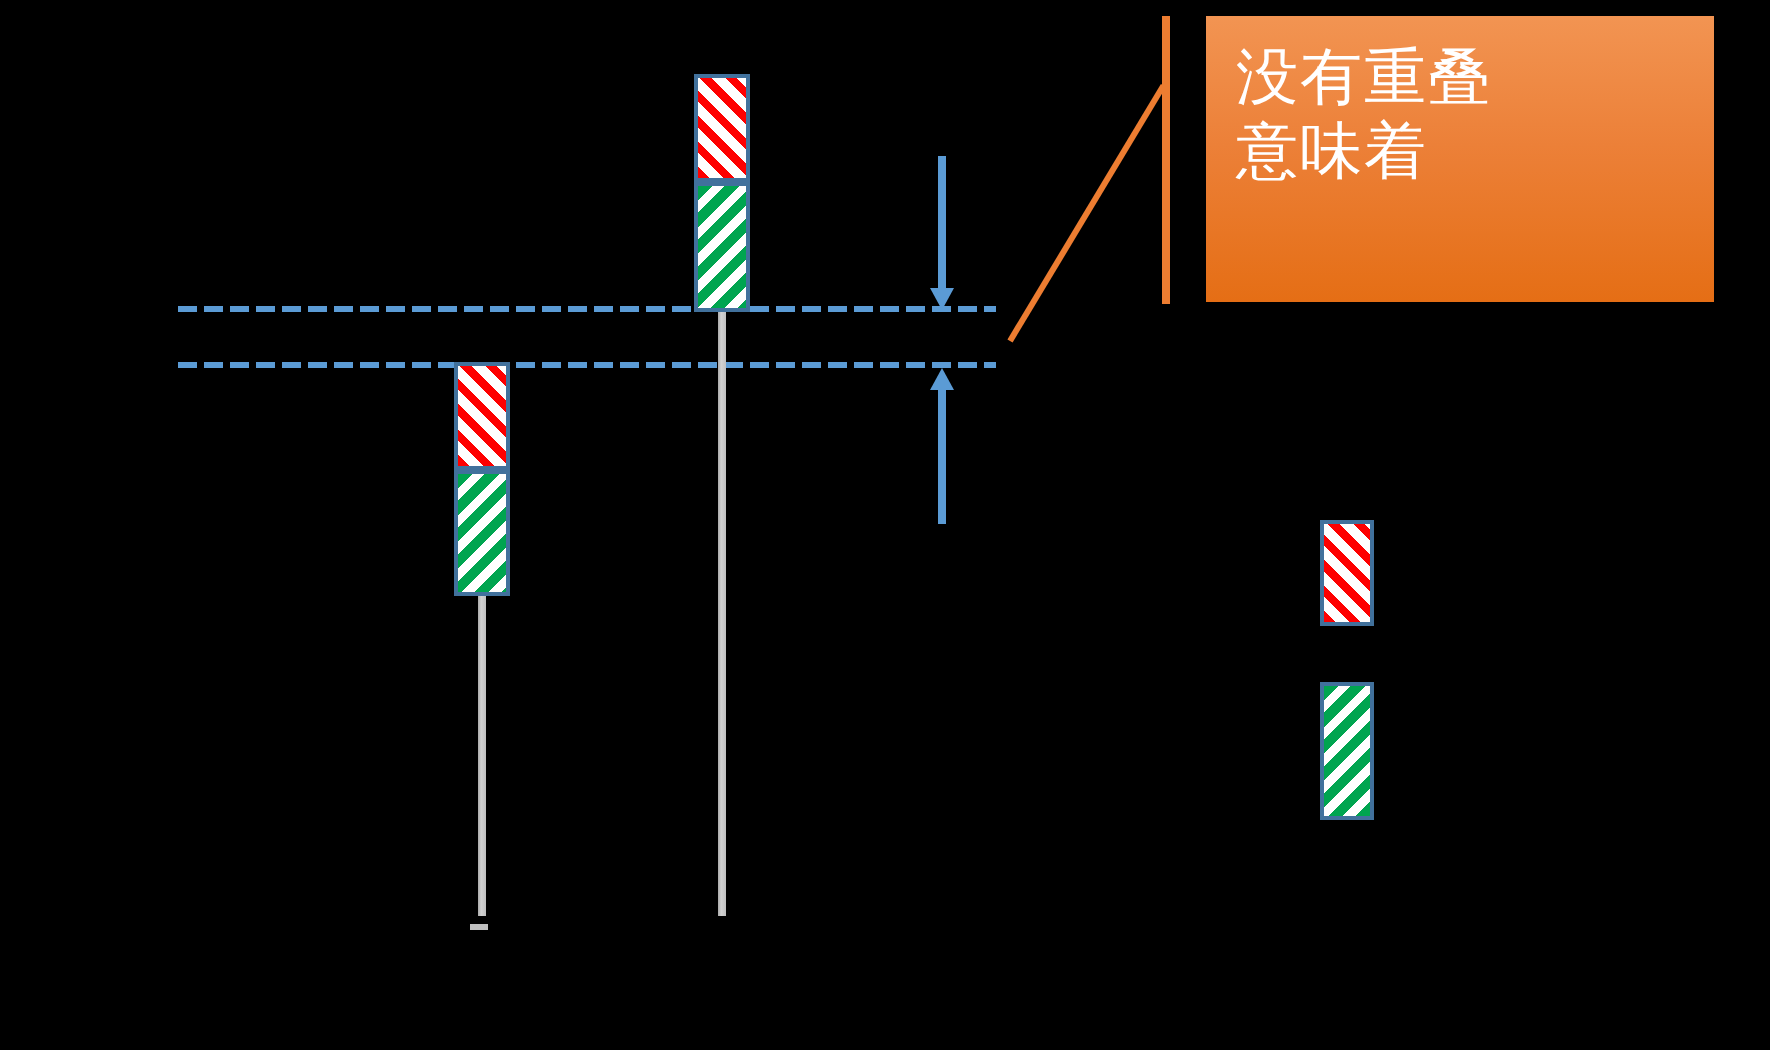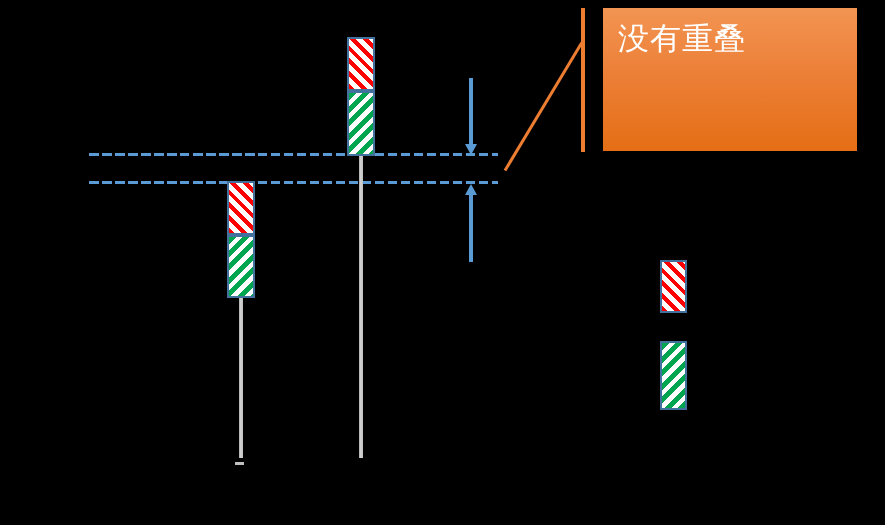--- a/index.html
+++ b/index.html
@@ -139,18 +139,19 @@
 
   <div class="arrow-line arrow-line-down"></div>
   <div class="arrow-head arrow-head-down"></div>
   <div class="arrow-line arrow-line-up"></div>
   <div class="arrow-head arrow-head-up"></div>
 
   <div class="leader-line"></div>
   <div class="accent-bar"></div>
   <div class="callout-box">
     <div>没有重叠</div>
+    <div>意味着</div>
   </div>
 
   <div class="legend-swatch legend-red hatch-red"></div>
   <div class="legend-swatch legend-green hatch-green"></div>
 
 </div>
 
 </body></html>

